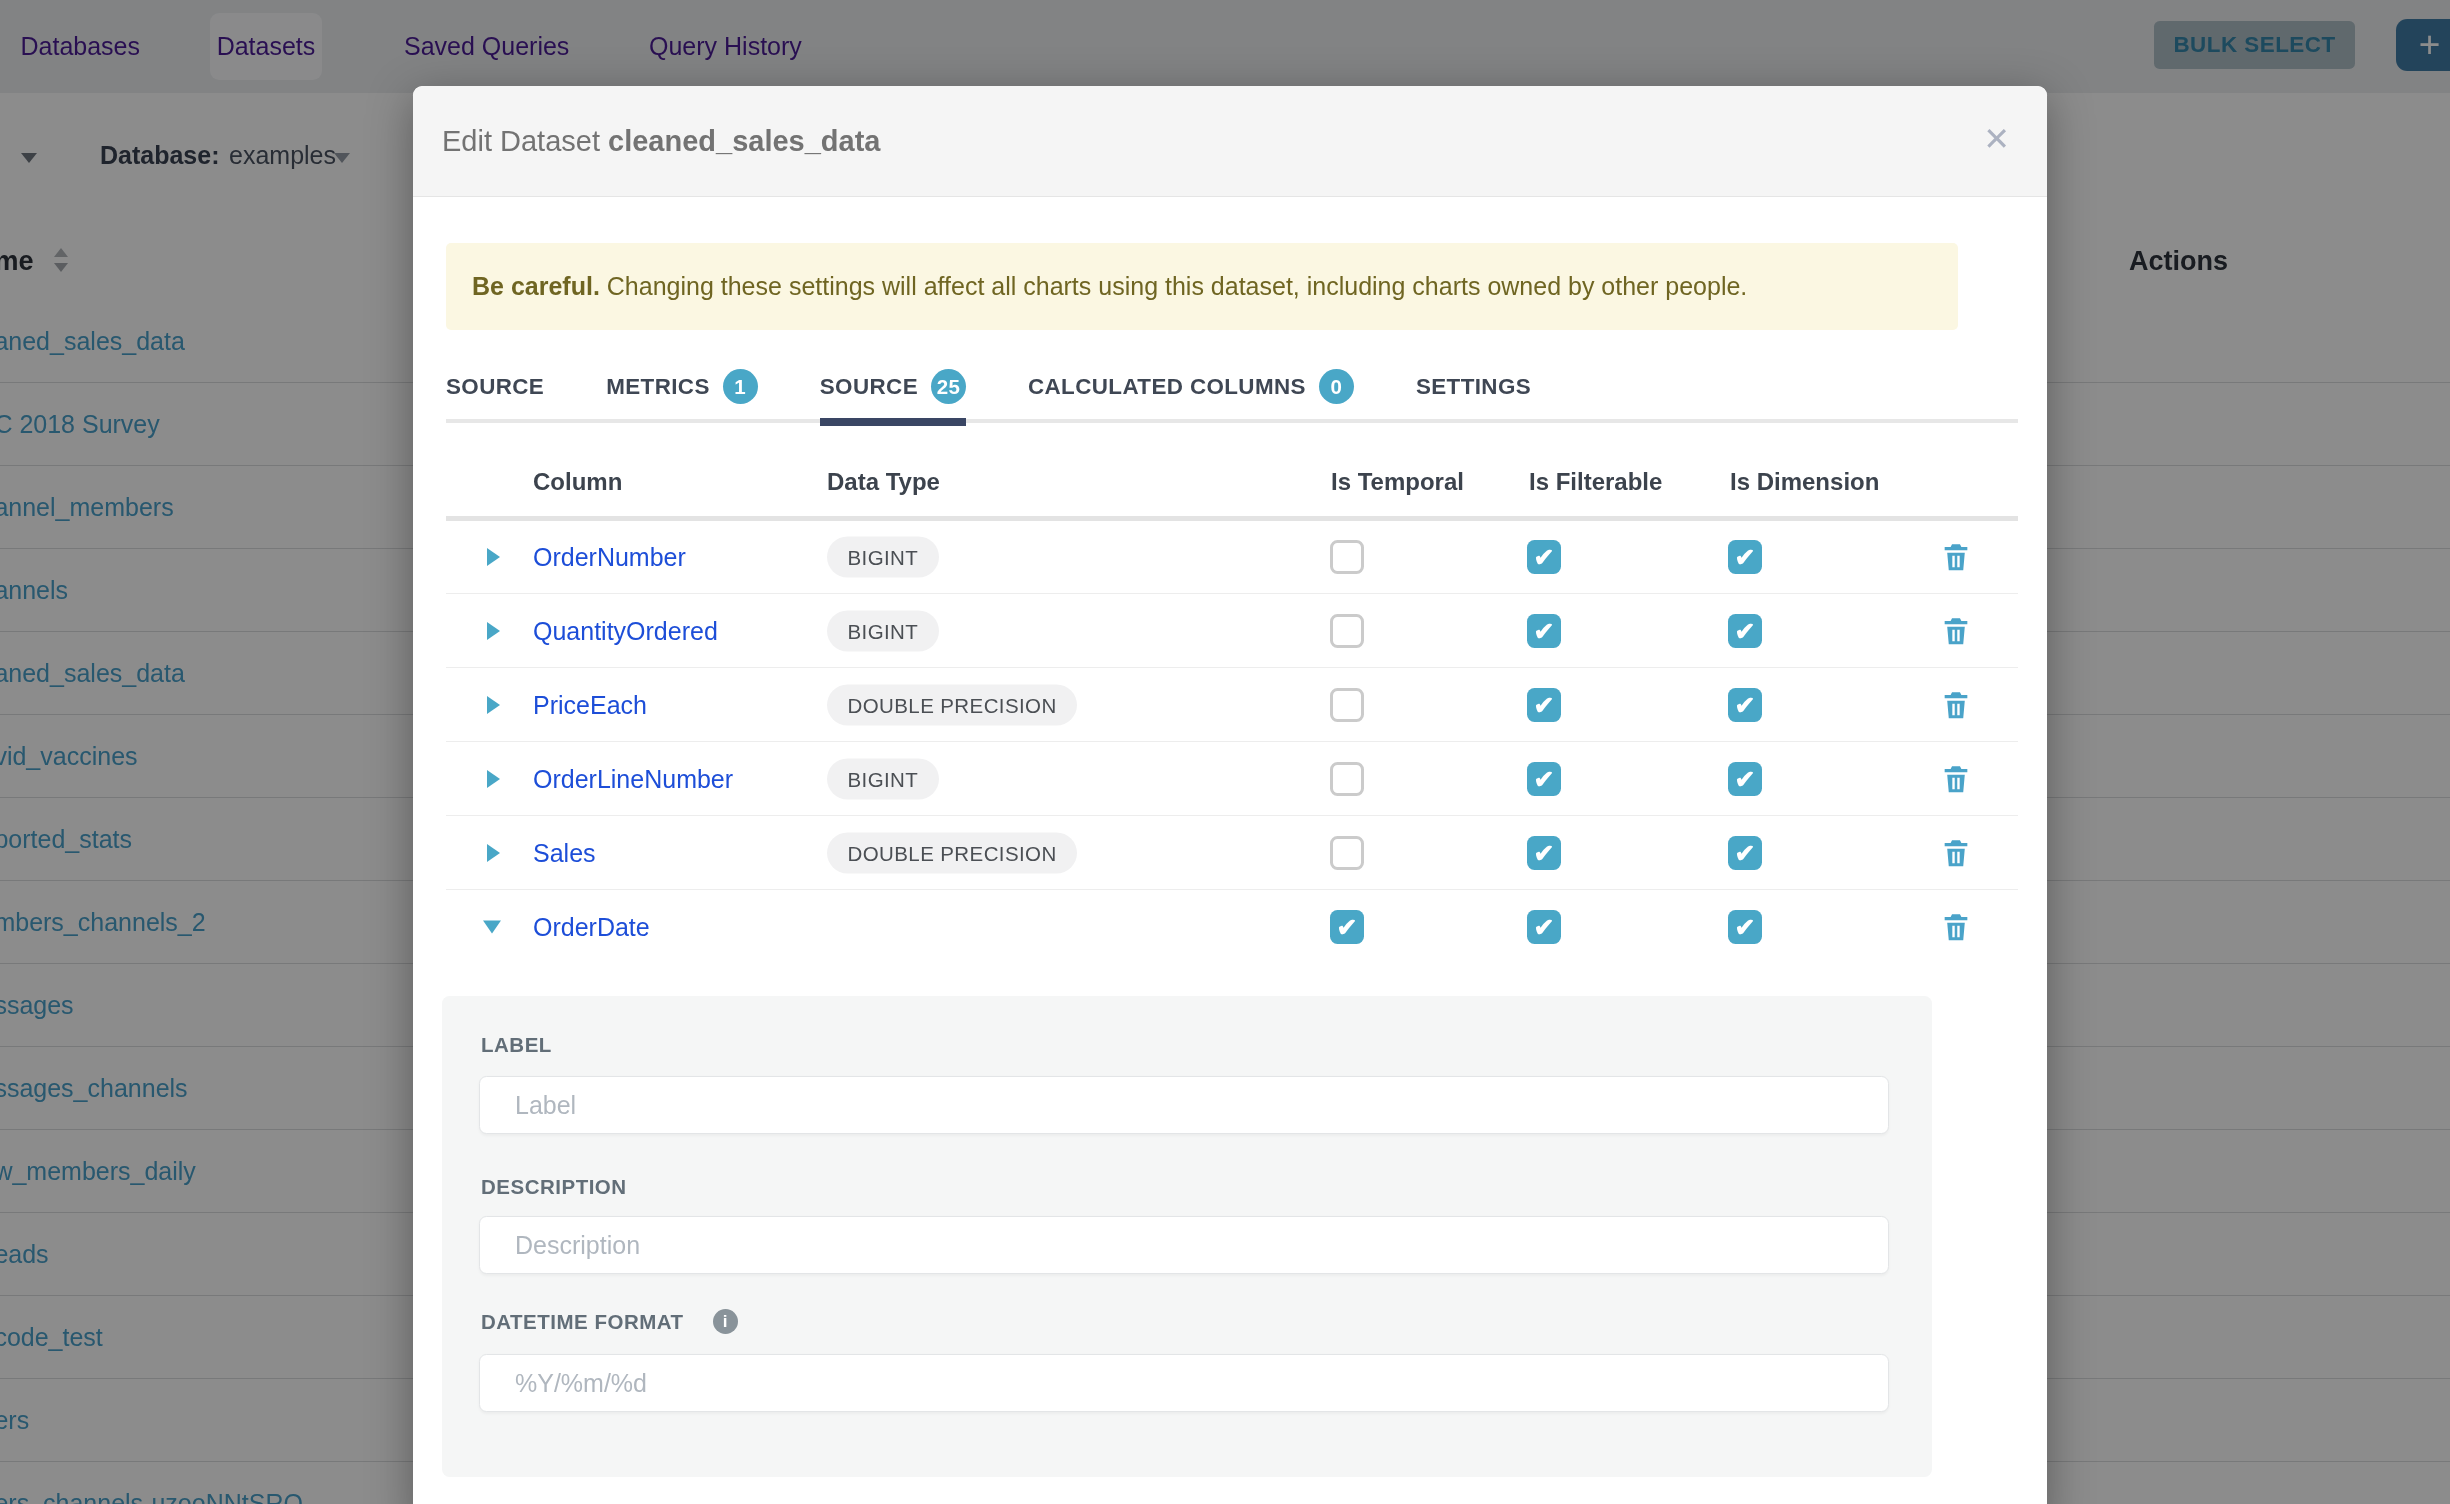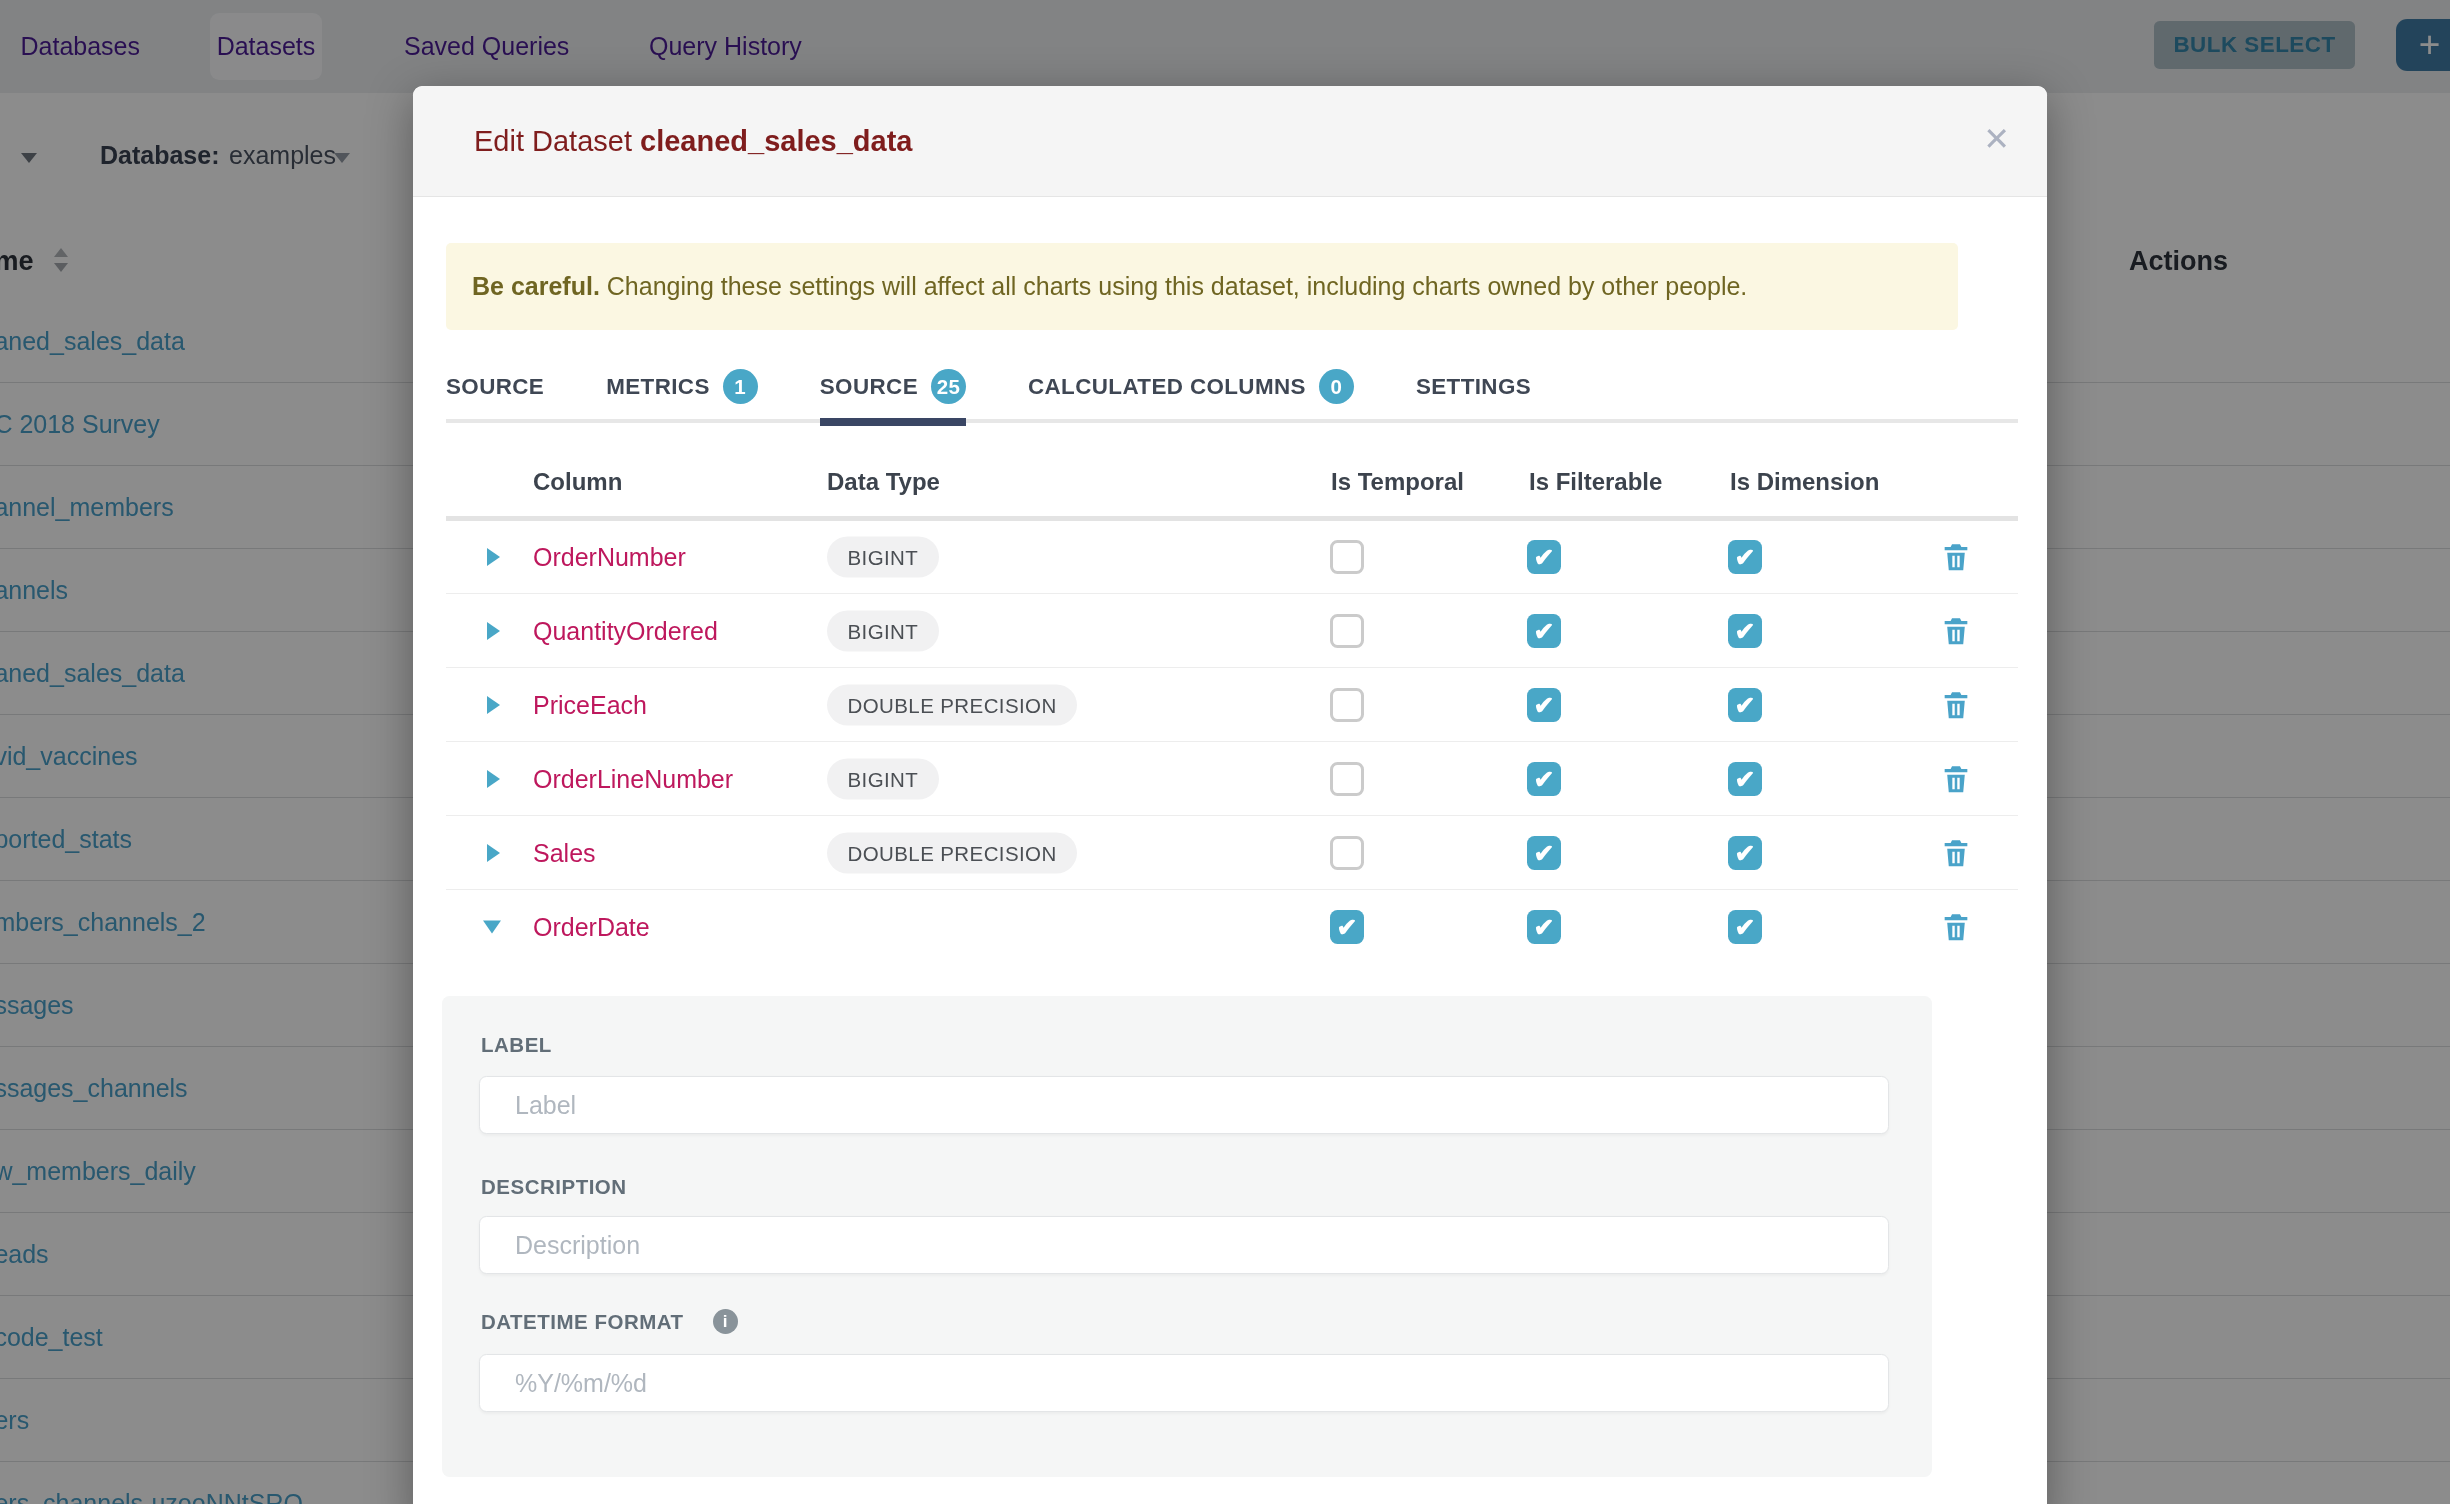--- a/index.html
+++ b/index.html
@@ -37,21 +37,21 @@
   .bg-link{position:absolute;left:-5.6px;top:50%;transform:translateY(-50%);font-size:25px;color:#4AA0CA;cursor:pointer;}
 
   
   .overlay{position:absolute;inset:0;background:rgba(0,0,0,0.45);}
 
   
   .modal{position:absolute;left:413px;top:86px;width:1634px;height:1436px;background:#fff;
     border-radius:9.3px 9.3px 0 0;box-shadow:0 11.2px 45px rgba(0,0,0,.35);overflow:hidden;}
   .mhead{position:absolute;left:0;top:0;width:100%;height:110px;background:#F5F5F5;
     border-bottom:1.9px solid #E5E5E5;border-radius:9.3px 9.3px 0 0;}
-  .mtitle{position:absolute;left:29px;top:0;height:110px;line-height:110px;font-size:29px;color:#7f1d1d;margin-left:32px;}
+  .mtitle{position:absolute;left:29px;top:0;height:110px;line-height:110px;font-size:29px;color:#737373;}
   .mtitle b{font-weight:700;}
   .close{position:absolute;right:37px;top:0;height:110px;line-height:106px;font-size:32px;color:#ACB2C1;cursor:pointer;}
   .banner{position:absolute;left:33px;top:157px;width:1512px;height:87px;background:#FBF7E2;border-radius:5px;
     display:flex;align-items:center;padding-left:26px;box-sizing:border-box;font-size:25px;color:#6F6522;}
   .banner b{font-weight:700;}
 
   
   .tabs{position:absolute;left:33px;top:268px;width:1572px;height:65px;border-bottom:4.7px solid #E7E7E7;
     display:flex;align-items:center;gap:62px;}
   .tab{position:relative;height:65px;display:flex;align-items:center;gap:13px;font-size:22.4px;font-weight:600;
@@ -64,21 +64,21 @@
   .colheads{position:absolute;left:33px;top:362px;width:1572px;height:68px;}
   .colheads span{position:absolute;top:50%;transform:translateY(-50%);font-size:24px;font-weight:700;color:#3C434D;}
   .thickdiv{position:absolute;left:33px;top:430px;width:1572px;height:4.7px;background:#E3E3E3;}
   .rows{position:absolute;left:33px;top:434px;width:1572px;}
   .crow{position:relative;width:100%;height:73px;border-bottom:1.9px solid #EDEDED;}
   .crow:last-child{border-bottom:none;}
   .caret-r{position:absolute;left:41px;top:50%;transform:translateY(-50%);width:0;height:0;cursor:pointer;
     border-top:9.3px solid transparent;border-bottom:9.3px solid transparent;border-left:13px solid var(--teal,#49A7C7);}
   .caret-d{position:absolute;left:37px;top:50%;transform:translateY(-50%);width:0;height:0;cursor:pointer;
     border-left:9.3px solid transparent;border-right:9.3px solid transparent;border-top:13px solid var(--teal,#49A7C7);}
-  .cname{position:absolute;left:87px;top:50%;transform:translateY(-50%);font-size:25px;color:#be185d;}
+  .cname{position:absolute;left:87px;top:50%;transform:translateY(-50%);font-size:25px;color:#1d4ed8;}
   .cpill{position:absolute;left:381px;top:50%;transform:translateY(-50%);height:41px;line-height:41px;
     padding:0 20.5px;border-radius:20.5px;background:#F1F1F2;color:#4B4F54;font-size:20.5px;letter-spacing:0.4px;}
   .cb{position:absolute;top:50%;transform:translateY(-50%);width:34px;height:34px;border-radius:7.5px;cursor:pointer;
     box-sizing:border-box;background:#fff;border:3.7px solid #CBCBCB;}
   .cb.checked{background:var(--teal,#49A7C7);border:none;color:#fff;font-size:25px;line-height:34px;
     text-align:center;font-weight:700;}
   .trash{position:absolute;left:1493px;top:50%;transform:translateY(-50%);width:34px;height:34px;cursor:pointer;border:none;background:none;padding:0;}
 
   
   .panel{position:absolute;left:29px;top:910px;width:1490px;height:481px;background:#F5F6F6;border-radius:7.5px;}

